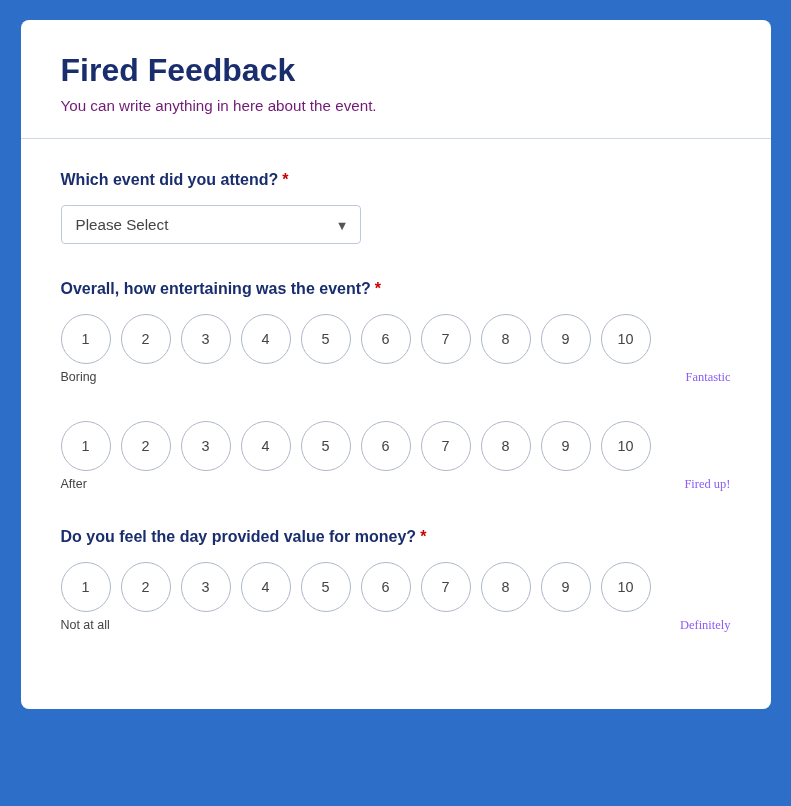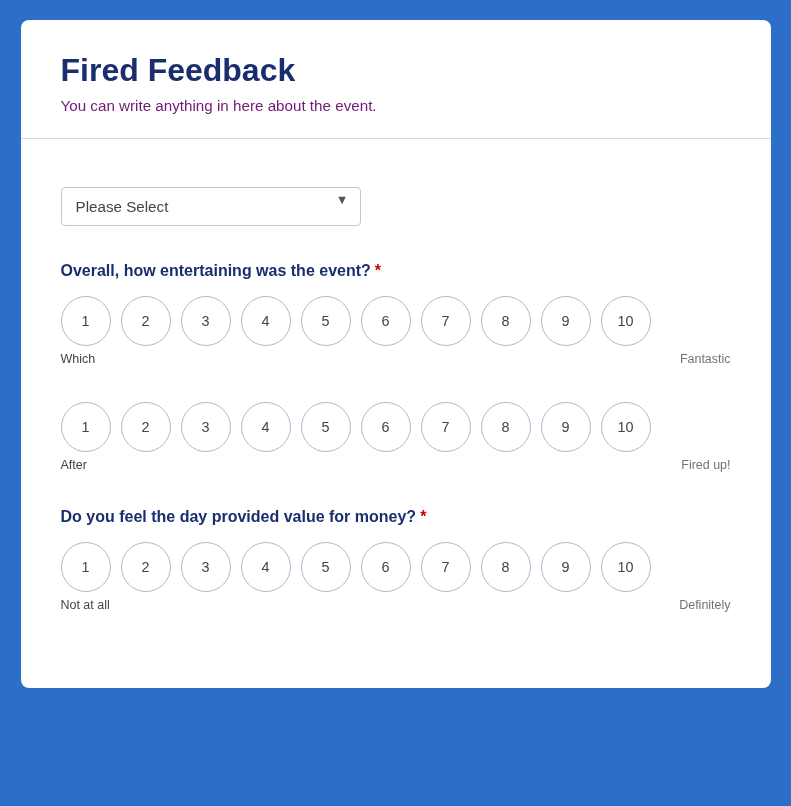--- a/index.html
+++ b/index.html
@@ -73,21 +73,20 @@
       width: 100%;
       padding: 10px 36px 10px 14px;
       border: 1px solid #c0c8d8;
       border-radius: 4px;
       font-size: 0.95rem;
       color: #444;
       background: #fff;
       appearance: none;
       -webkit-appearance: none;
       cursor: pointer;
-      margin-top: 16px;
     }
 
     .select-arrow {
       position: absolute;
       right: 12px;
       top: 50%;
       transform: translateY(-50%);
       pointer-events: none;
       color: #555;
       font-size: 0.8rem;
@@ -132,36 +131,40 @@
     }
 
     .scale-label-left {
       font-size: 0.78rem;
       color: #444;
       text-align: left;
     }
 
     .scale-label-right {
       font-size: 0.78rem;
-      color: #737373;
+      color: #8b5cf6;
       text-align: right;
+      font-family: Liberation Serif, serif;
     }
   </style>
 </head>
 <body>
 
 <div class="card">
   <div class="card-header">
     <h1 class="card-title">Fired Feedback</h1>
     <p class="card-subtitle">You can write anything in here about the event.</p>
   </div>
   <hr class="divider">
   <div class="card-body">
 
     <div class="form-section">
+      <div class="question-label">
+        <span>Which  event did you attend?</span><span class="required-star">*</span>
+      </div>
       <div class="select-wrapper">
         <select>
           <option value="">Please Select</option>
         </select>
         <span class="select-arrow">▼</span>
       </div>
     </div>
 
     <div class="form-section">
       <div class="question-label">
@@ -194,21 +197,21 @@
               <button class="rating-circle">8</button>
             </div>
           <div class="rating-item">
               <button class="rating-circle">9</button>
             </div>
           <div class="rating-item">
               <button class="rating-circle">10</button>
             </div>
         </div>
         <div class="scale-labels">
-          <span class="scale-label-left">Which</span>
+          <span class="scale-label-left">Boring</span>
           <span class="scale-label-right">Fantastic</span>
         </div>
       </div>
     </div>
 
     <div class="form-section">
       <div class="scale-wrapper">
         <div class="scale-numbers">
           <div class="rating-item">
               <button class="rating-circle">1</button>

